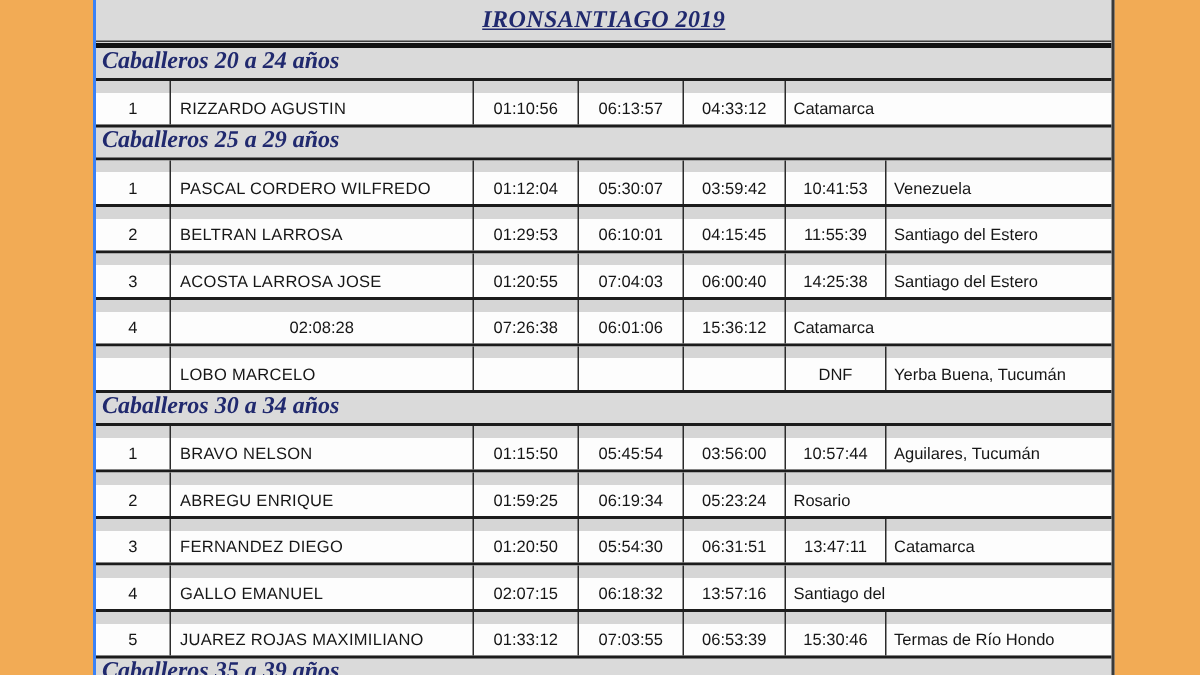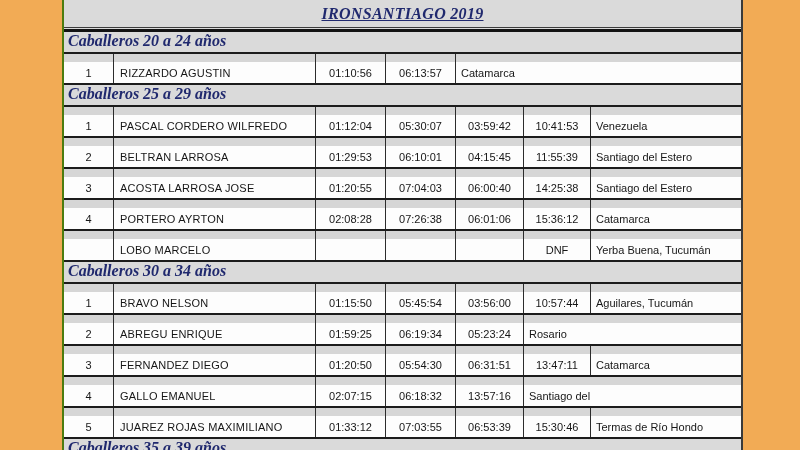--- a/index.html
+++ b/index.html
@@ -4,21 +4,21 @@
 <style>
   html,body{margin:0;padding:0;}
   .frame{
     position:relative;width:800px;height:450px;
     background:#f2ab55;overflow:hidden;
     font-family:"Liberation Sans",sans-serif;
   }
   .sheet{
     position:absolute;left:62px;top:0;width:681px;height:450px;
     background:#dadada;box-sizing:border-box;
-    border-left:2px solid #4d7c0f;border-right:2px solid #3a3a3a;
+    border-left:2px solid #3b82f6;border-right:2px solid #3a3a3a;
     overflow:hidden;
   }
   .title-row{height:27px;display:flex;align-items:center;justify-content:center;}
   .title-text{
     font-family:"Liberation Serif",serif;font-style:italic;font-weight:bold;
     font-size:16px;color:#20296e;text-decoration:underline;letter-spacing:.3px;
   }
   .title-rule{
     height:5px;
     background:linear-gradient(to bottom,#3c3c3c 0,#3c3c3c 1px,#dadada 1px,#dadada 2px,#121212 2px,#121212 5px);
@@ -58,20 +58,21 @@
     <div class="title-rule"></div>
     <div id="sections">
         <div class="section-header">
           <div class="section-label">Caballeros 20 a 24 años</div>
         </div>
         <div class="row">
           <div class="cell c-pos">1</div>
           <div class="cell c-name">RIZZARDO AGUSTIN</div>
           <div class="cell c-time">01:10:56</div>
           <div class="cell c-time">06:13:57</div>
+          <div class="cell c-time">04:33:12</div>
           <div class="cell c-loc">Catamarca</div>
         </div>
         <div class="section-header">
           <div class="section-label">Caballeros 25 a 29 años</div>
         </div>
         <div class="row">
           <div class="cell c-pos">1</div>
           <div class="cell c-name">PASCAL CORDERO WILFREDO</div>
           <div class="cell c-time">01:12:04</div>
           <div class="cell c-time">05:30:07</div>
@@ -92,21 +93,20 @@
           <div class="cell c-pos">3</div>
           <div class="cell c-name">ACOSTA LARROSA JOSE</div>
           <div class="cell c-time">01:20:55</div>
           <div class="cell c-time">07:04:03</div>
           <div class="cell c-time">06:00:40</div>
           <div class="cell c-time">14:25:38</div>
           <div class="cell c-loc">Santiago del Estero</div>
         </div>
         <div class="row">
           <div class="cell c-pos">4</div>
-          <div class="cell c-name">PORTERO AYRTON</div>
           <div class="cell c-time">02:08:28</div>
           <div class="cell c-time">07:26:38</div>
           <div class="cell c-time">06:01:06</div>
           <div class="cell c-time">15:36:12</div>
           <div class="cell c-loc">Catamarca</div>
         </div>
         <div class="row">
           <div class="cell c-pos"></div>
           <div class="cell c-name">LOBO MARCELO</div>
           <div class="cell c-time"></div>

